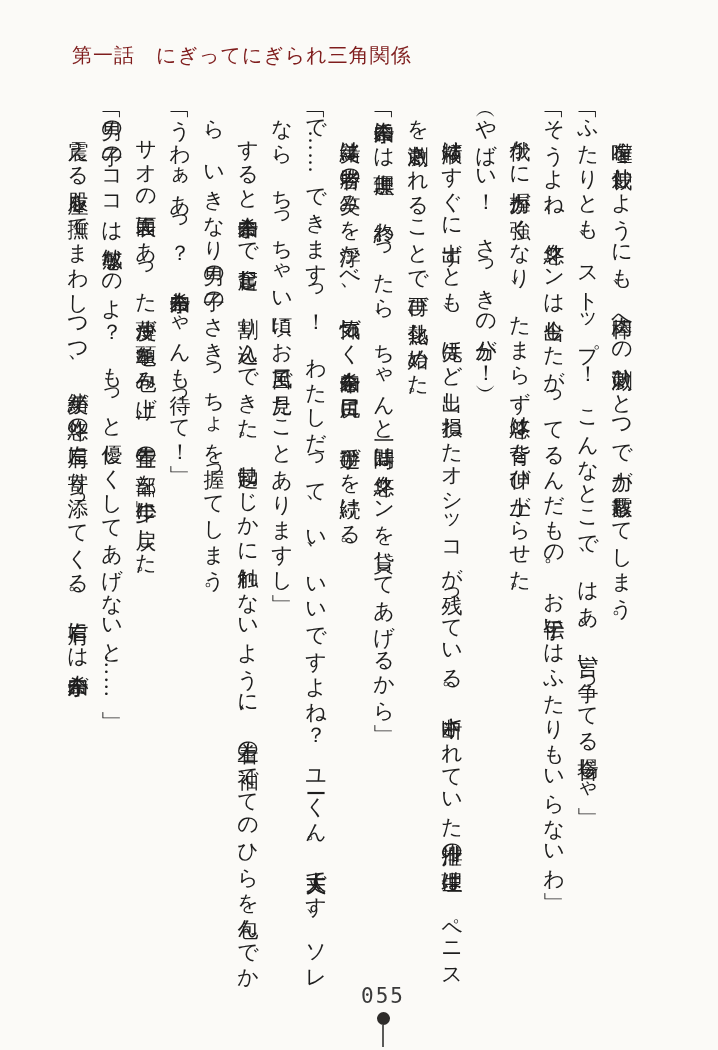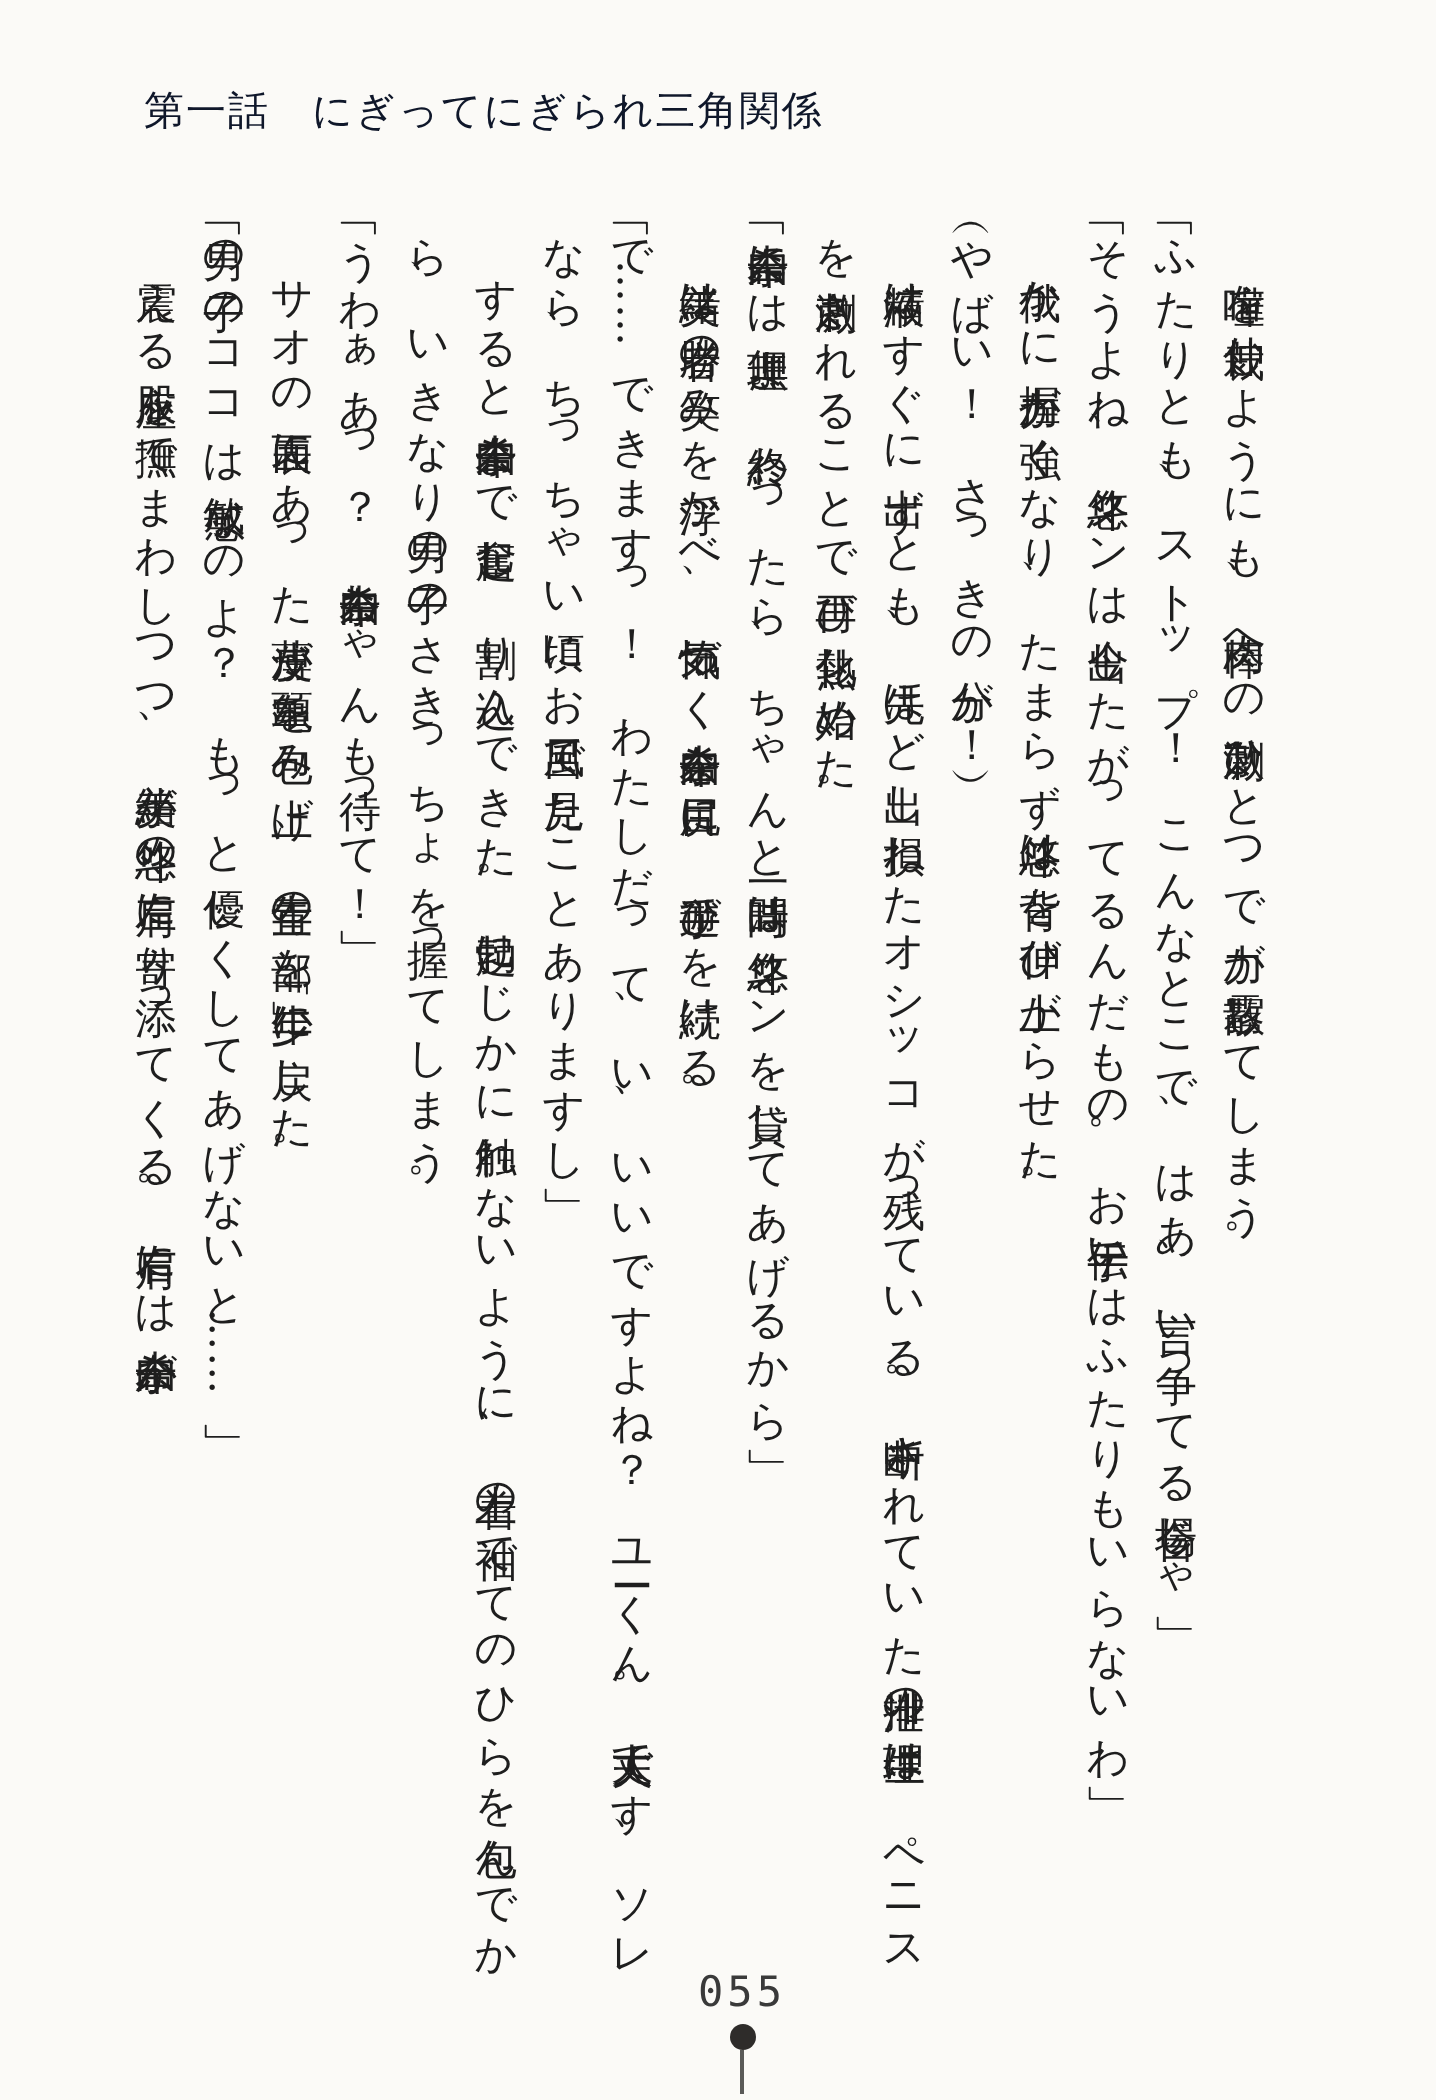--- a/index.html
+++ b/index.html
@@ -16,21 +16,21 @@
     color: #1e1e1e;
   }
   
   .running-header {
     position: absolute;
     top: 42px;
     left: 72px;
     font-size: 20px;
     letter-spacing: 1px;
     white-space: pre;
-    color: #0f172a;
+    color: #7f1d1d;
   }
   
   .text-block {
     position: absolute;
     top: 104px;
     right: 79px;
     height: 884px;
     writing-mode: vertical-rl;
     text-orientation: mixed;
     font-size: 21px;
@@ -49,21 +49,21 @@
   .footer {
     position: absolute;
     left: 0;
     right: 0;
     bottom: 0;
     height: 66px;
     text-align: center;
   }
   .footer-inner {
     position: relative;
-    left: 12px;
+    left: 24px;
     display: inline-block;
     text-align: center;
   }
   .page-number {
     display: block;
     font-family: "DejaVu Sans Mono", "Liberation Mono", monospace;
     font-size: 21px;
     letter-spacing: 2px;
     color: #3a3a3a;
     line-height: 24px;

